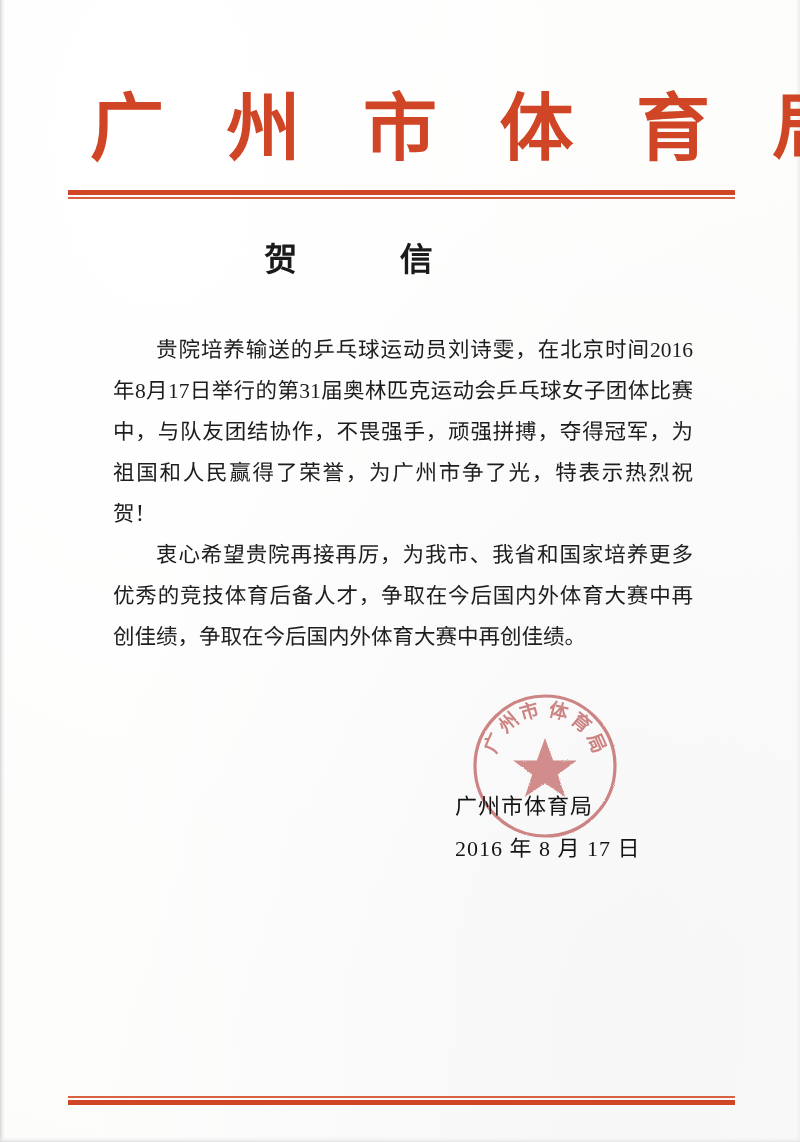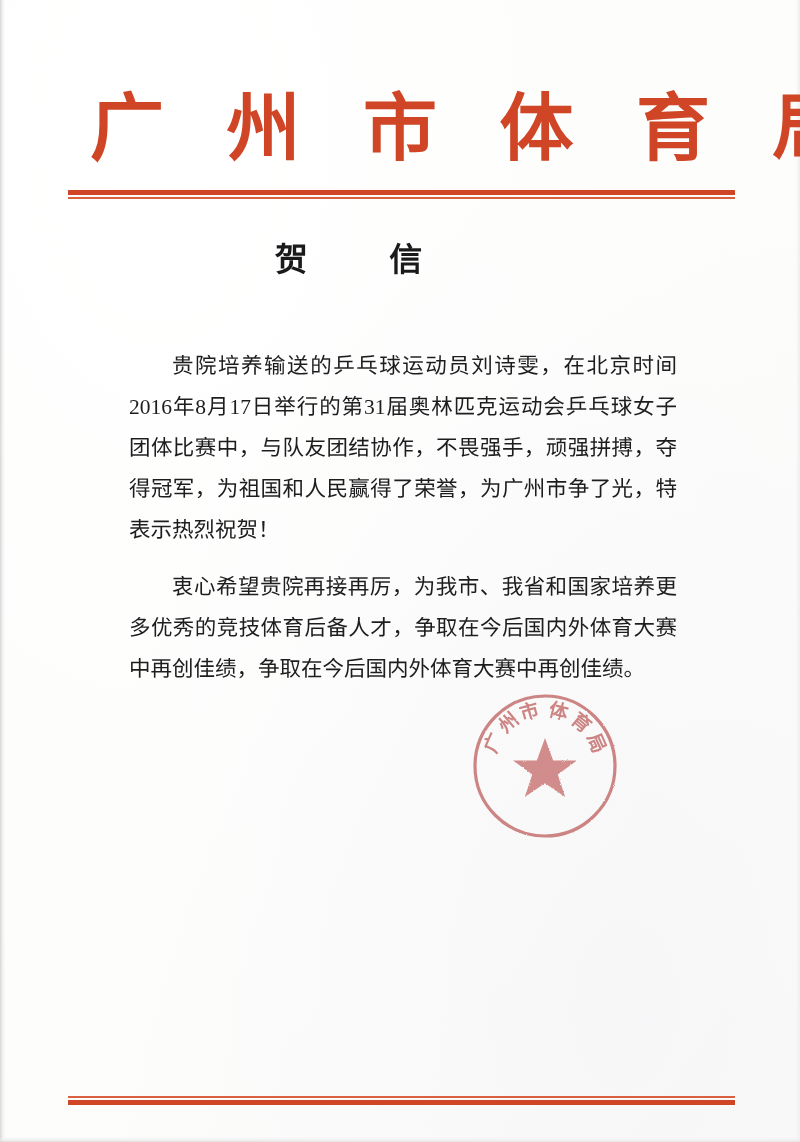--- a/index.html
+++ b/index.html
@@ -117,21 +117,21 @@
   .doc-title {
     position: absolute;
     left: 0;
     top: 233px;
     width: 700px;
     text-align: center;
     font-size: 33px;
     font-weight: 700;
     color: #1a1a1a;
     letter-spacing: 3px;
-    font-family: Liberation Sans, sans-serif;
+    font-family: Liberation Mono, monospace;
   }
   .doc-title .gap {
     display: inline-block;
     width: 54px;
   }
 
   
   .body-block {
     position: absolute;
     left: 113px;
@@ -141,21 +141,21 @@
     font-size: 21.5px;
     line-height: 41px;
     font-family: "Liberation Serif", "DejaVu Serif", serif;
     text-align: justify;
     text-justify: inter-character;
   }
   .salutation {
     margin: 0 0 0 0;
   }
   .para {
-    margin: 16px;
+    margin: 0;
     text-indent: 2em;
   }
 
   
   .sign-block {
     position: absolute;
     left: 455px;
     top: 786px;
     width: 300px;
     color: #141414;
@@ -249,20 +249,24 @@
           <text x="76" y="76" transform="rotate(66 76 76) translate(0 -50)" text-anchor="middle">局</text>
         </g>
       </g>
 
       <g filter="url(#inkRoughStar)" opacity="0.92">
         <polygon points="76,48 84.2,70.4 108,70.4 88.8,84.4 96.2,107 76,93.2 55.8,107 63.2,84.4 44,70.4 67.8,70.4" fill="#cd7573"></polygon>
       </g>
     </svg>
   </div>
 
+  <div class="sign-block">
+    <div class="sign-org">广州市体育局</div>
+    <div class="sign-date">2016 年 8 月 17 日</div>
+  </div>
 
   <div class="rule-bottom">
     <div class="bar-thin"></div>
     <div class="bar-gap"></div>
     <div class="bar-thick"></div>
   </div>
 
 </div>
 
 </body></html>

